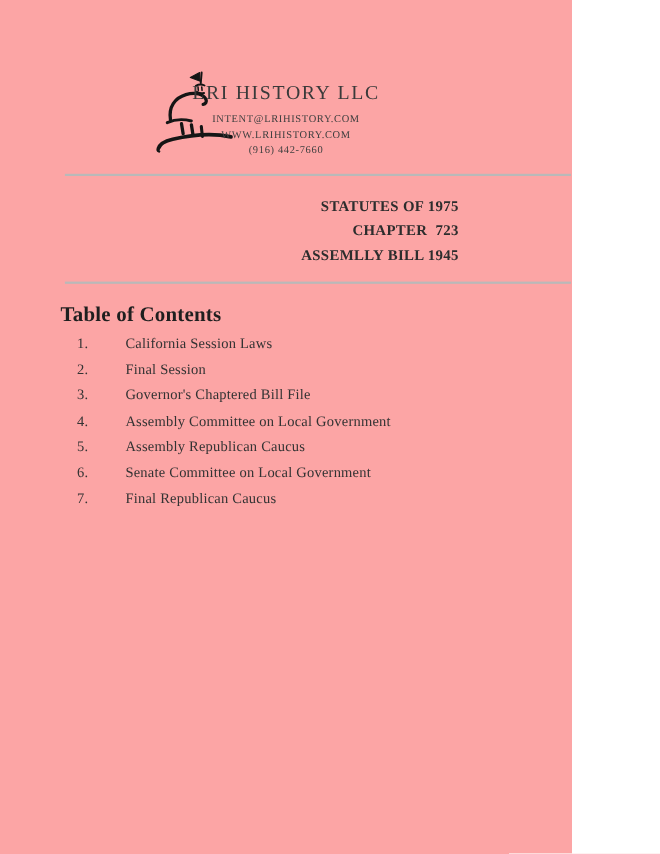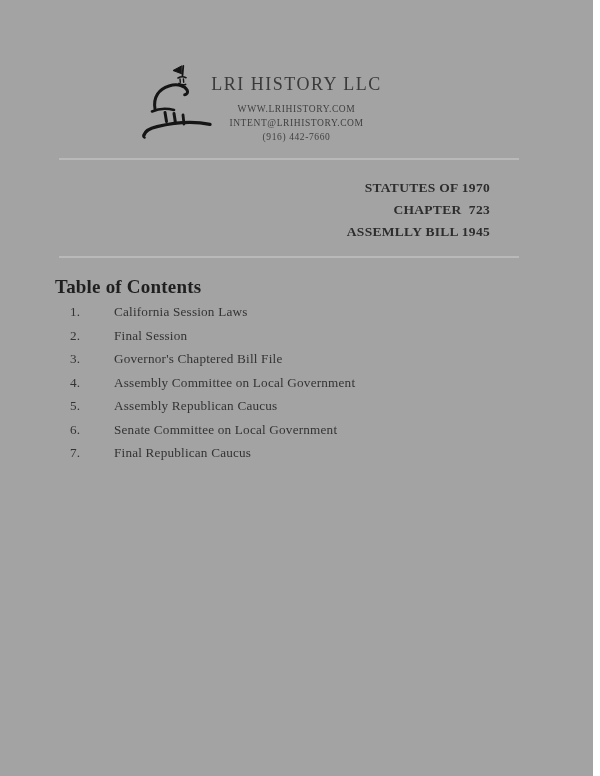--- a/index.html
+++ b/index.html
@@ -2,23 +2,23 @@
 <html><head>
 <meta charset="utf-8">
 <style>
   html, body {
     margin: 0;
     padding: 0;
     background: #ffffff;
   }
   .page {
     position: relative;
-    width: 593px;
+    width: 520px;
     height: 776px;
-    background: #a3a3a3;
+    background: #fca5a5;
     font-family: "Liberation Serif", "DejaVu Serif", serif;
     color: #2f2f2f;
     overflow: hidden;
   }
 
   
   .logo {
     position: absolute;
     left: 137px;
     top: 57px;
@@ -121,29 +121,29 @@
     <path d="M28,55.5 l1.5,9" stroke-width="3"></path>
     <path d="M37,56.5 l1.5,9.5" stroke-width="3"></path>
     <path d="M46,58 l1,9" stroke-width="2.8"></path>
 
     <path d="M7,78 q-1.5,1.8 0.6,2.6" stroke-width="2.4"></path>
     <path d="M7,78 c1.2,-4.2 6,-6.8 13,-8.4 C40,64.8 58,64.2 73,67.4" stroke-width="3.4"></path>
   </svg>
 
   <div class="header-text">
     <div class="company-name">LRI HISTORY LLC</div>
+    <div class="contact-line">INTENT@LRIHISTORY.COM</div>
     <div class="contact-line">WWW.LRIHISTORY.COM</div>
-    <div class="contact-line">INTENT@LRIHISTORY.COM</div>
     <div class="contact-line">(916) 442-7660</div>
   </div>
 
   <div class="rule rule-top"></div>
 
   <div class="case-info">
-    <div class="case-line">STATUTES OF 1970</div>
+    <div class="case-line">STATUTES OF 1975</div>
     <div class="case-line">CHAPTER  723</div>
     <div class="case-line">ASSEMLLY BILL 1945</div>
   </div>
 
   <div class="rule rule-mid"></div>
 
   <div class="toc-title">Table of Contents</div>
 
   <div class="toc-list">
     <div class="toc-row">

